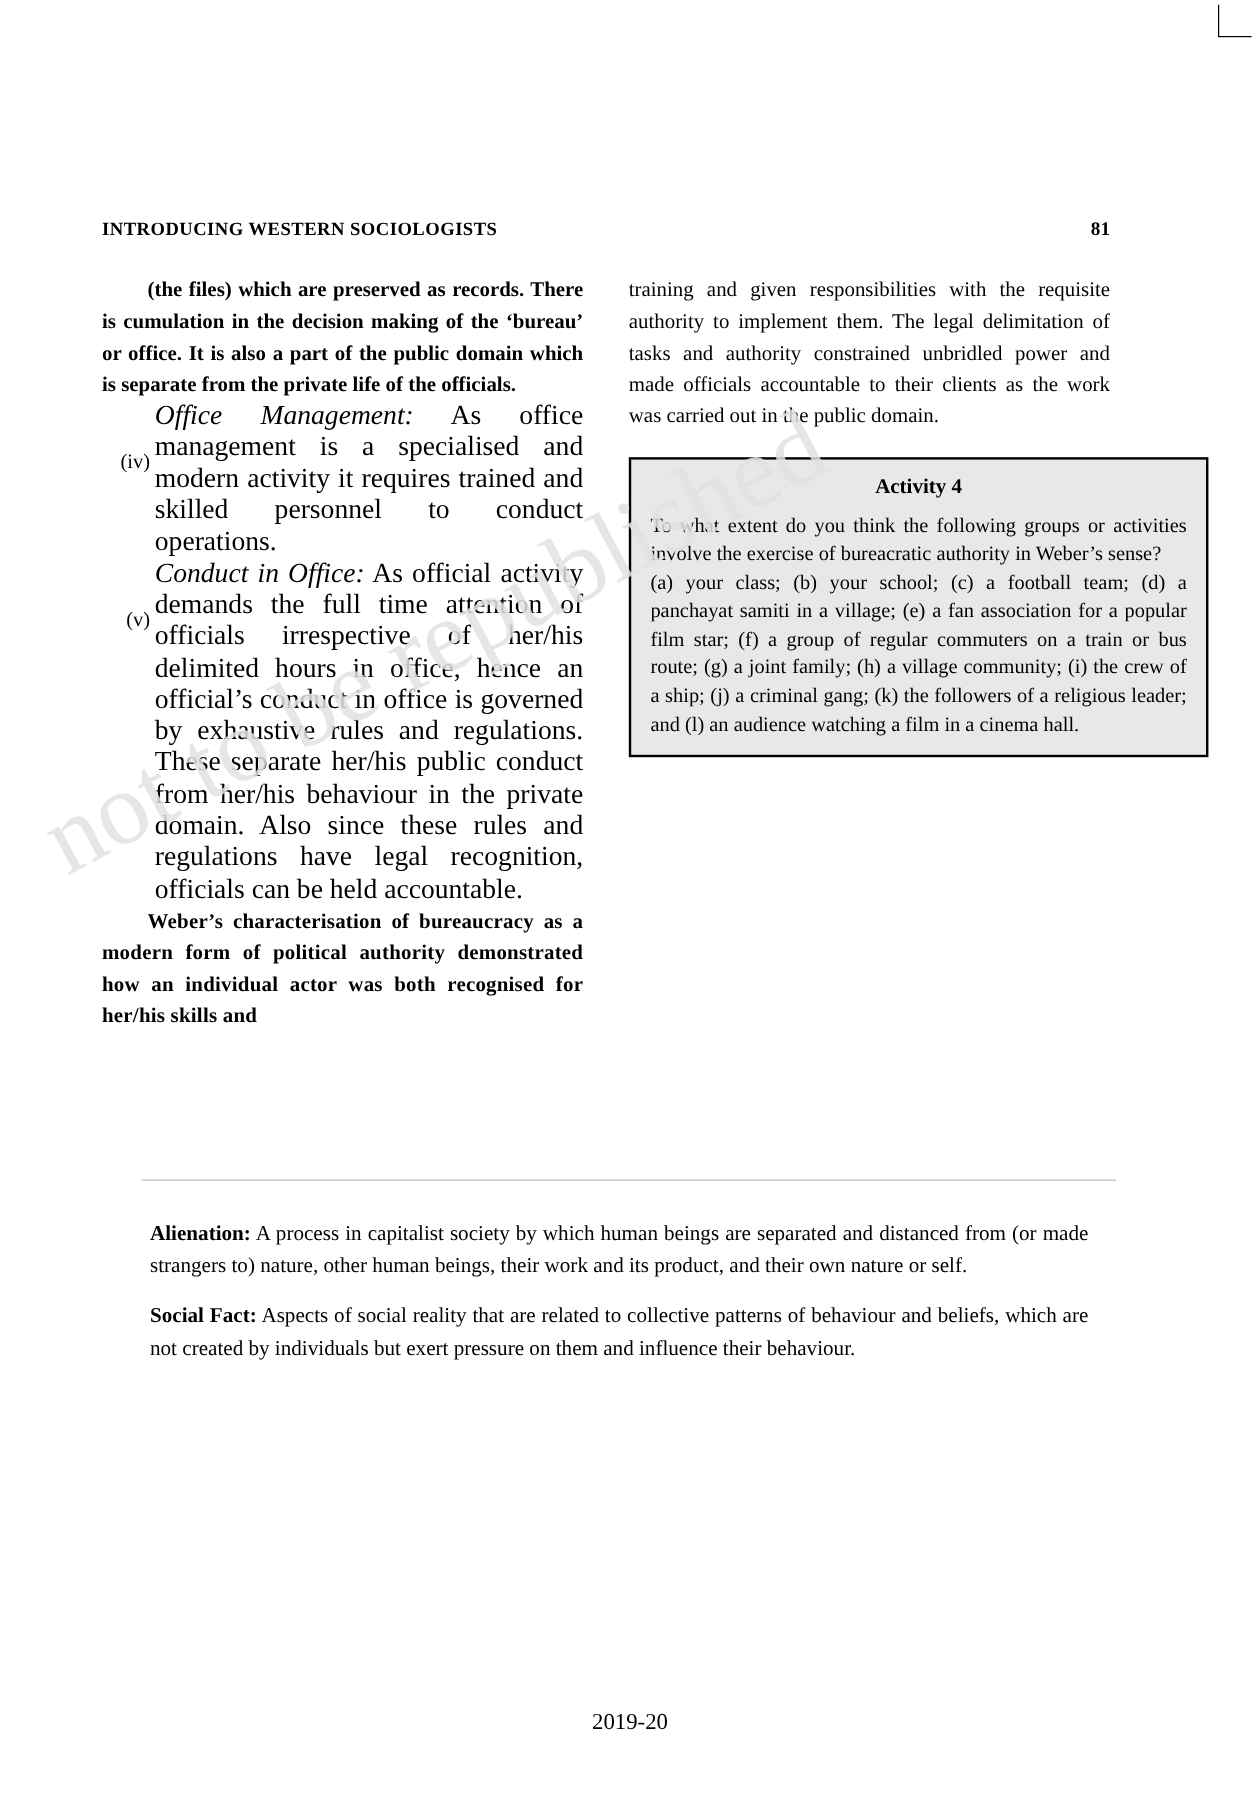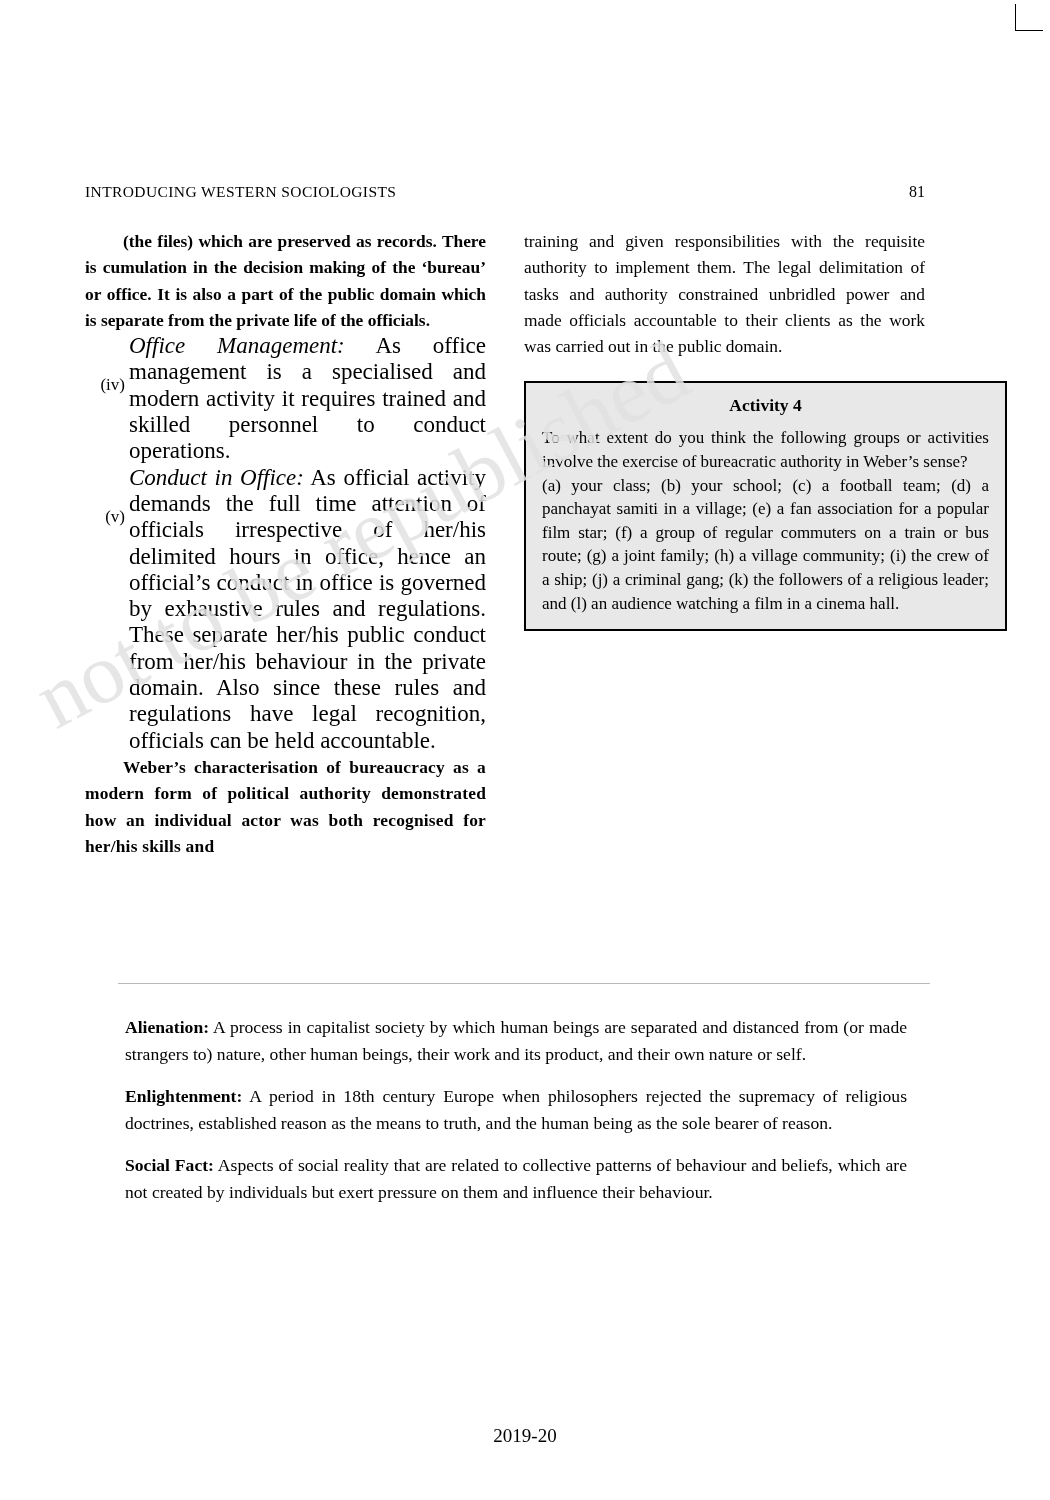--- a/index.html
+++ b/index.html
@@ -42,20 +42,21 @@
   
   .running-head {
     position: absolute;
     top: 183px;
     left: 85px;
     width: 840px;
     display: flex;
     justify-content: space-between;
     align-items: baseline;
     font-family: "Liberation Serif", serif;
+    font-weight: bold;
   }
   .running-head .rh-title {
     font-size: 15.5px;
     letter-spacing: 0.4px;
     text-transform: uppercase;
   }
   .running-head .rh-page {
     font-size: 16px;
   }
 
@@ -250,23 +251,20 @@
   </div>
 
   <div class="rule"></div>
 
   <div class="glossary">
 
     <div class="glossary-entry">
       <b>Alienation:</b><span> A process in capitalist society by which human beings are separated and distanced from (or made strangers to) nature, other human beings, their work and its product, and their own nature or self.</span>
     </div>
 
-    <div class="glossary-entry">
-      <b>Enlightenment:</b><span> A period in 18th century Europe when philosophers rejected the supremacy of religious doctrines, established reason as the means to truth, and the human being as the sole bearer of reason.</span>
-    </div>
 
     <div class="glossary-entry">
       <b>Social Fact:</b><span> Aspects of social reality that are related to collective patterns of behaviour and beliefs, which are not created by individuals but exert pressure on them and influence their behaviour.</span>
     </div>
   </div>
 
   <div class="footer">2019-20</div>
 
 </div>
 

